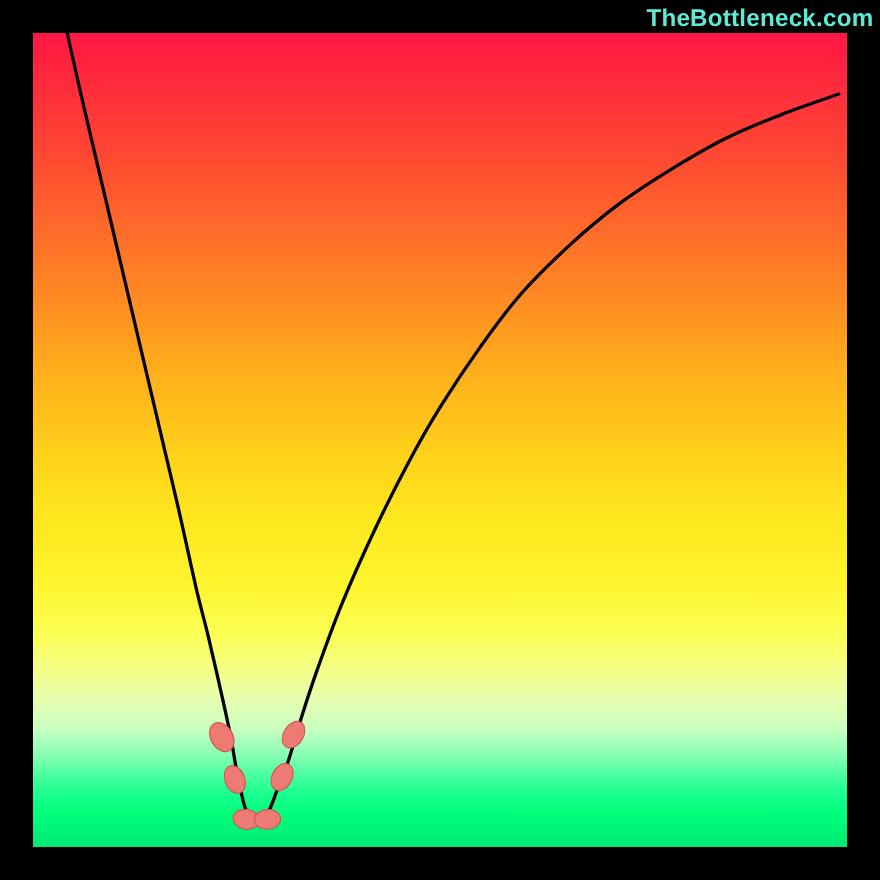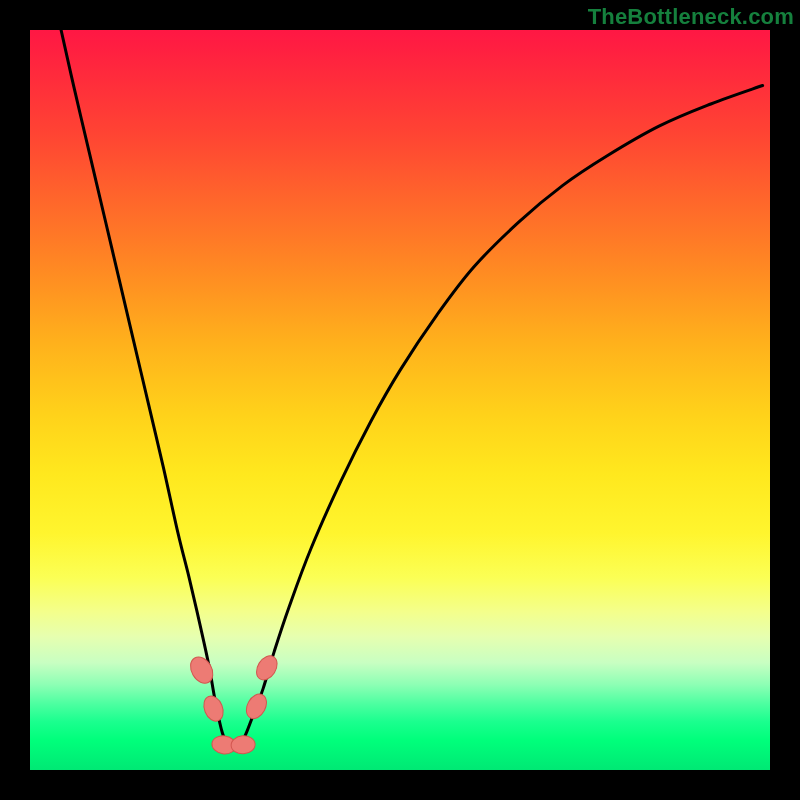--- a/index.html
+++ b/index.html
@@ -19,21 +19,21 @@
       #fbff55 74%,
       #f4ff8a 78.5%,
       #e6ffb0 82%,
       #c8ffc2 85.5%,
       #8cffb4 88.5%,
       #4effa1 91%,
       #1aff8e 93.5%,
       #00ff7b 96%,
       #00e874 100%);
   }
-  .watermark{position:absolute;right:6px;top:4px;font:600 22px Arial,Helvetica,sans-serif;color:#15803d;letter-spacing:.2px;}
+  .watermark{position:absolute;right:6px;top:4px;font:600 22px Arial,Helvetica,sans-serif;color:#5eead4;letter-spacing:.2px;}
   svg{position:absolute;inset:0;}
 </style>
 </head>
 <body>
 <div class="frame">
   <div class="watermark">TheBottleneck.com</div>
   <div class="plot">
     <div class="grad"></div>
     <svg id="curve-layer" viewBox="0 0 740 740">
         <path d="M 31.080000000000002 0 C 33.4776 10.655999999999988, 39.3384 37.22199999999993, 44.4 59.19999999999993 C 49.4616 81.17799999999994, 53.872 99.45600000000002, 59.2 122.10000000000002 C 64.528 144.74400000000003, 68.672 162.356, 74 185 C 79.328 207.644, 83.472 225.25599999999997, 88.8 247.89999999999998 C 94.128 270.544, 98.272 288.156, 103.60000000000001 310.8 C 108.92800000000001 333.444, 113.072 351.056, 118.4 373.7 C 123.72800000000001 396.344, 127.87199999999999 413.29, 133.2 436.6 C 138.528 459.91, 143.338 483.21999999999997, 148 503.2 C 152.662 523.18, 155.10399999999998 530.95, 159.1 547.6 C 163.096 564.25, 166.60360000000003 579.716, 170.20000000000002 595.7 C 173.7964 611.6840000000001, 176.416 623.0799999999999, 179.07999999999998 636.4 C 181.74399999999997 649.72, 182.6024 657.712, 185 669.7 C 187.3976 681.6880000000001, 189.736 694.342, 192.4 703 C 195.06400000000002 711.658, 197.136 715.4024, 199.8 717.8 C 202.46400000000003 720.1976, 204.53600000000003 718.318, 207.20000000000002 716.32 C 209.864 714.3220000000001, 211.936 711.7616, 214.6 706.7 C 217.26399999999998 701.6384, 218.67 696.8580000000001, 222 688.2 C 225.33 679.542, 229.10399999999998 670.5880000000001, 233.1 658.6 C 237.096 646.612, 239.538 636.2520000000001, 244.20000000000002 621.6 C 248.86200000000002 606.948, 252.34 595.8480000000001, 259 577.2 C 265.65999999999997 558.552, 271.876 540.644, 281.2 518 C 290.524 495.356, 300.144 474.044, 310.8 451.4 C 321.456 428.756, 329.744 412.18000000000006, 340.40000000000003 392.20000000000005 C 351.05600000000004 372.22, 358.012 359.714, 370 340.4 C 381.988 321.08599999999996, 393.68000000000006 303.54800000000006, 407.00000000000006 284.90000000000003 C 420.32000000000005 266.252, 429.348 253.44999999999996, 444 236.79999999999995 C 458.652 220.14999999999995, 472.41600000000005 207.05199999999996, 488.40000000000003 192.39999999999998 C 504.384 177.748, 516.8159999999999 167.38799999999995, 532.8 155.39999999999998 C 548.784 143.412, 559.884 136.45600000000005, 577.2 125.80000000000007 C 594.5160000000001 115.14400000000008, 610.352 105.52400000000006, 629 96.20000000000005 C 647.648 86.87600000000003, 662.152 81.32600000000001, 680.8000000000001 74 C 699.4480000000001 66.67399999999999, 723.2760000000001 58.83, 732.6 55.5" fill="none" stroke="#000000" stroke-width="3" stroke-linecap="round"></path>

